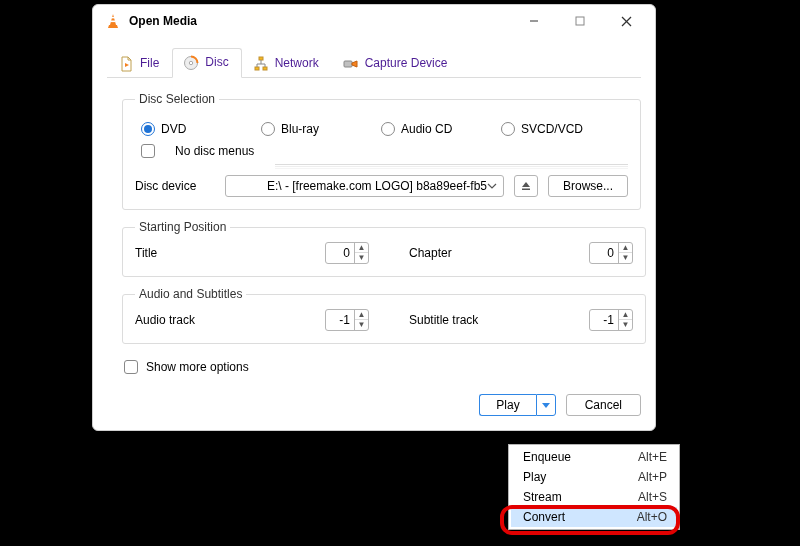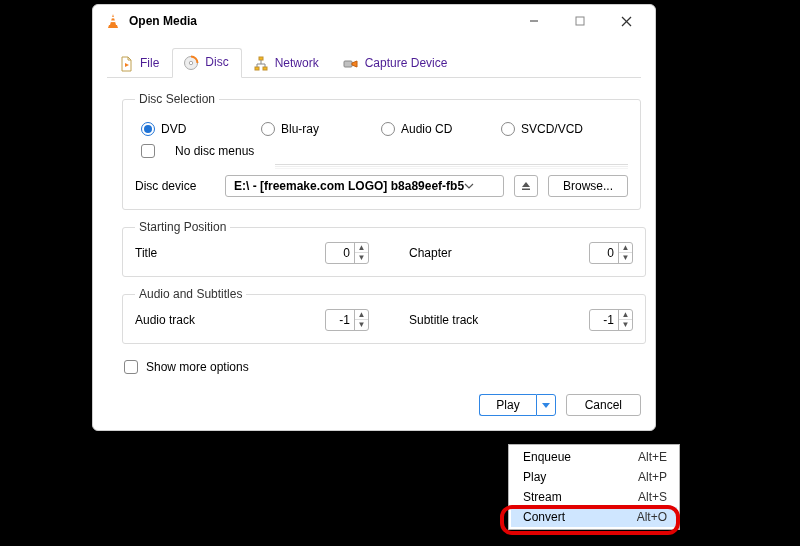--- a/index.html
+++ b/index.html
@@ -103,24 +103,23 @@
     box-shadow: 0 2px 0 #eee, 0 4px 0 #f4f4f4;
     margin-top:4px; margin-bottom:10px;
   }
   .device-row { display:flex; align-items:center; gap:10px; margin-top:6px;}
   .label { min-width: 80px; }
   .combo {
     flex: 1;
     height: 22px;
     border: 1px solid #b5b5b5;
     border-radius: 3px;
-    display: flex; align-items: center; justify-content: flex-start;
+    display: flex; align-items: center; justify-content: flex-end;
     padding: 0 6px 0 8px;
     background: #fff;
-    font-weight: bold;
   }
   .combo .chev { width:10px; color:#555; text-align:center; }
   .sqbtn {
     width: 24px; height: 22px;
     border: 1px solid #b5b5b5; border-radius: 3px; background: #fff;
     display:flex; align-items:center; justify-content:center; color:#555;
   }
   .btn {
     height: 22px; padding: 0 14px;
     border: 1px solid #b5b5b5; border-radius: 3px; background:#fff;

